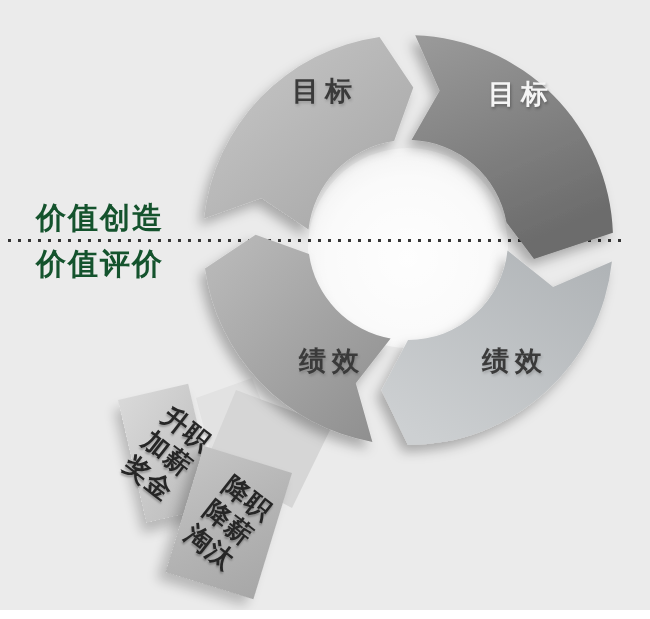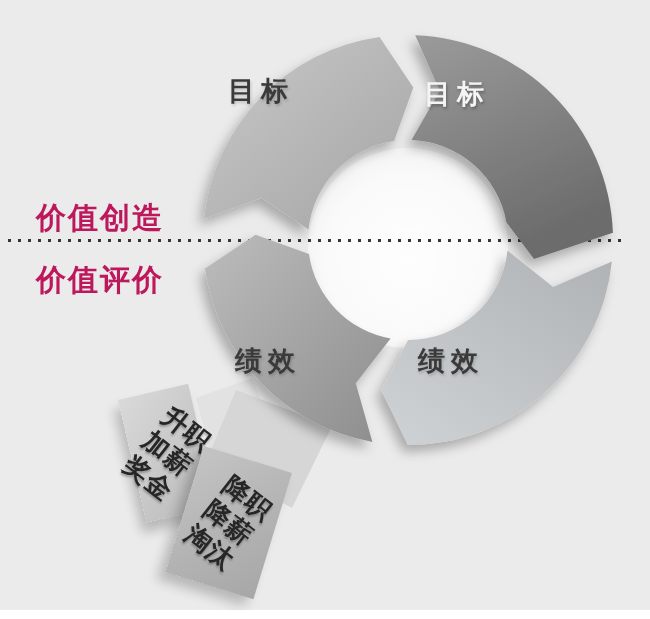--- a/index.html
+++ b/index.html
@@ -42,32 +42,32 @@
       transparent 3px, transparent 10px);
   }
   .value-label {
     position: absolute;
     left: 36px;
     width: 180px;
     font-family: "Liberation Serif", serif;
     font-size: 30px;
     font-weight: 600;
     letter-spacing: 2px;
-    color: #be185d;
+    color: #14532d;
     white-space: nowrap;
   }
   .value-label.above { top: 198px; }
-  .value-label.below { top: 260px; }
+  .value-label.below { top: 244px; }
 
   svg.cycle { position: absolute; left: 0; top: 0; }
 
   .seg-label {
     position: absolute;
     width: 130px;
-    text-align: left;
+    text-align: right;
     font-size: 27px;
     font-weight: 700;
     letter-spacing: 6px;
     line-height: 41px;
     white-space: nowrap;
     text-shadow: 1px 2px 3px rgba(0,0,0,0.18);
   }
   .seg-label .l { display: block; }
   .seg-label.dark-text  { color: #3a3a3a; }
   .seg-label.white-text { color: #f5f5f5; text-shadow: 1px 2px 3px rgba(0,0,0,0.30); }

